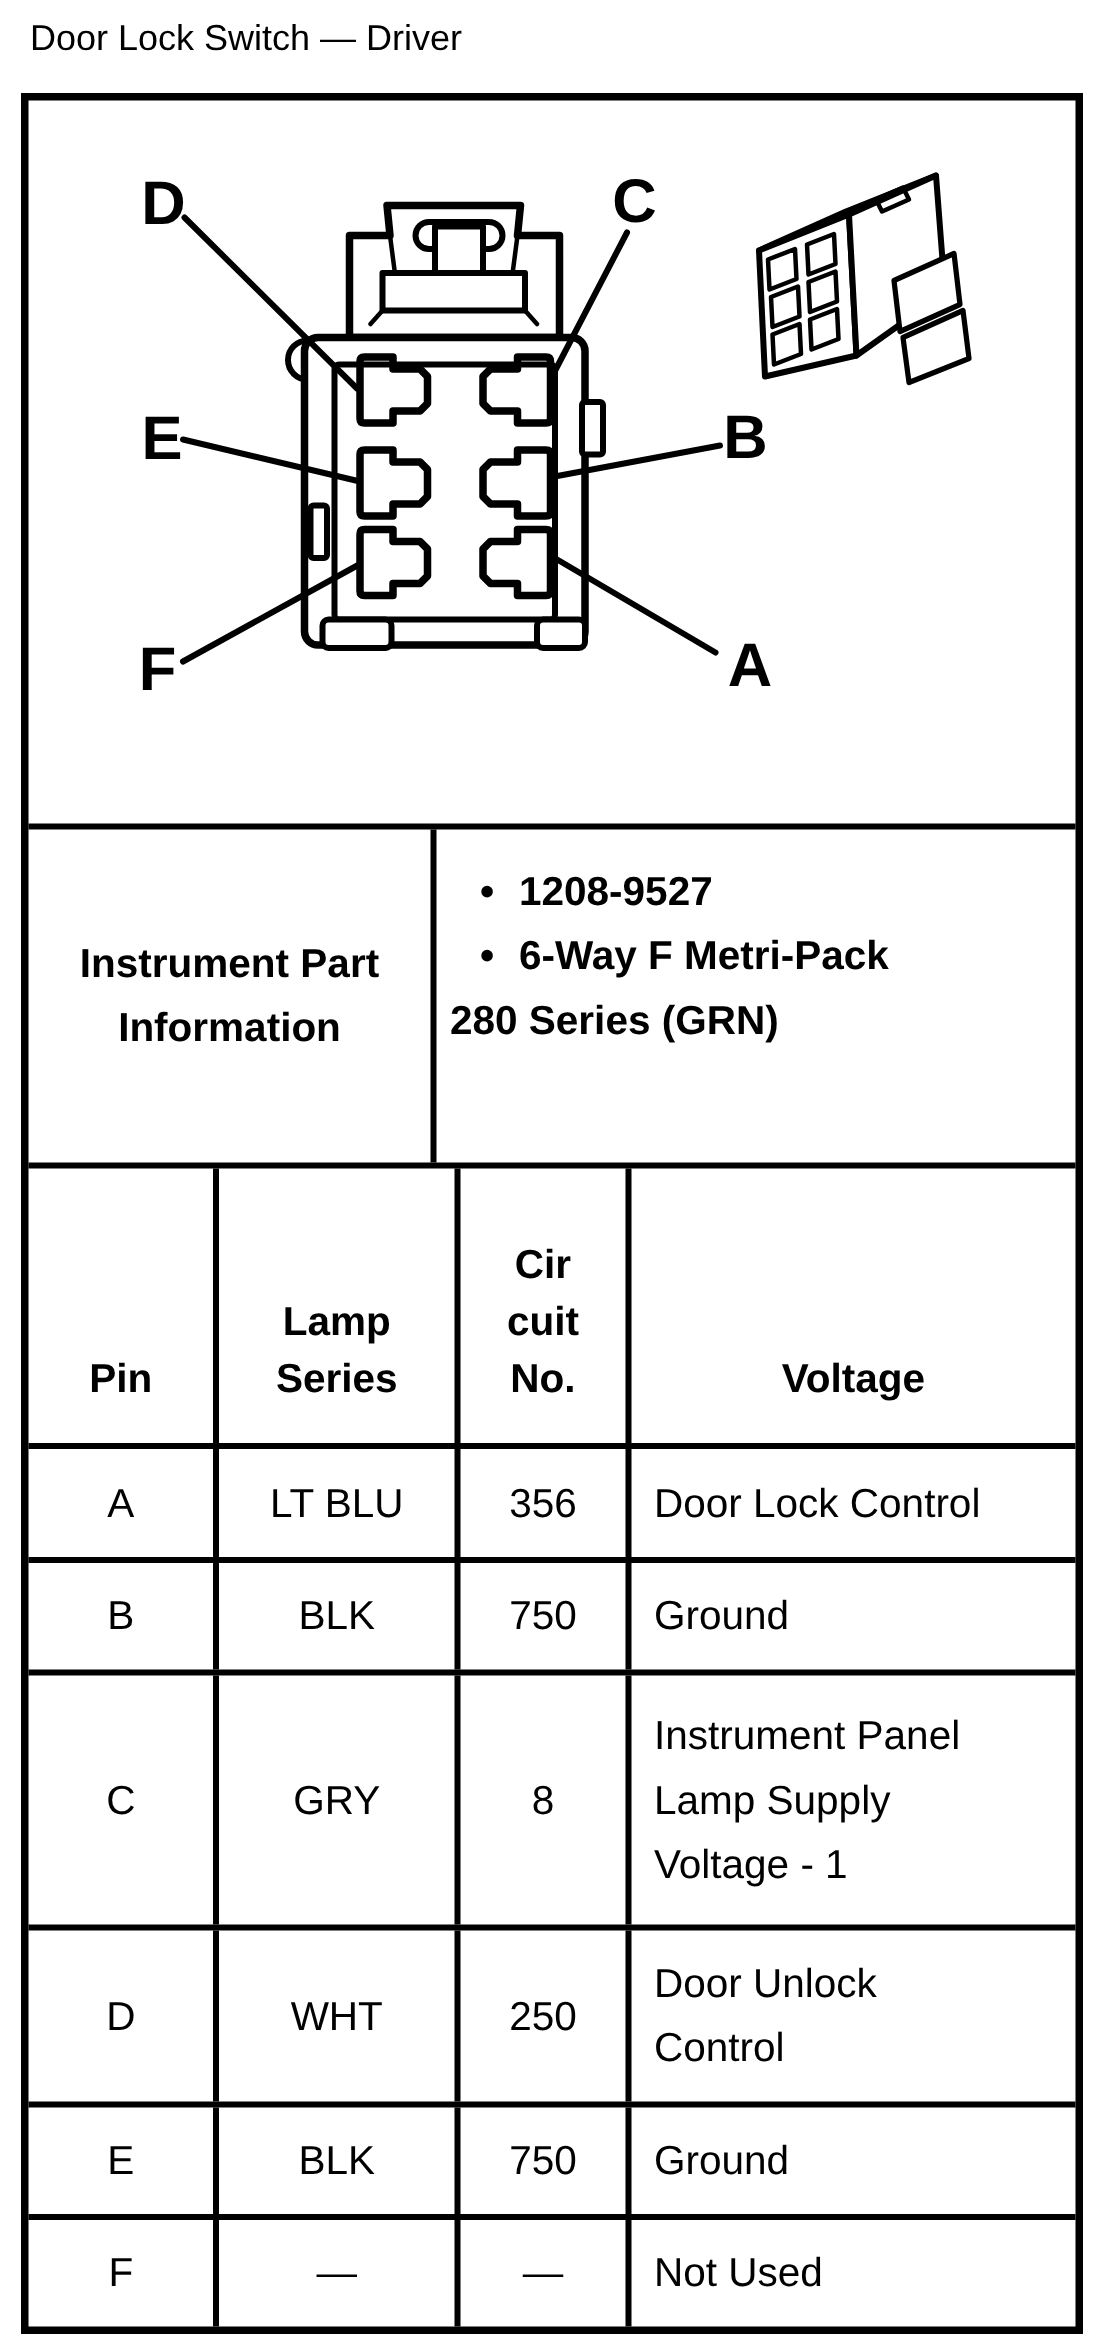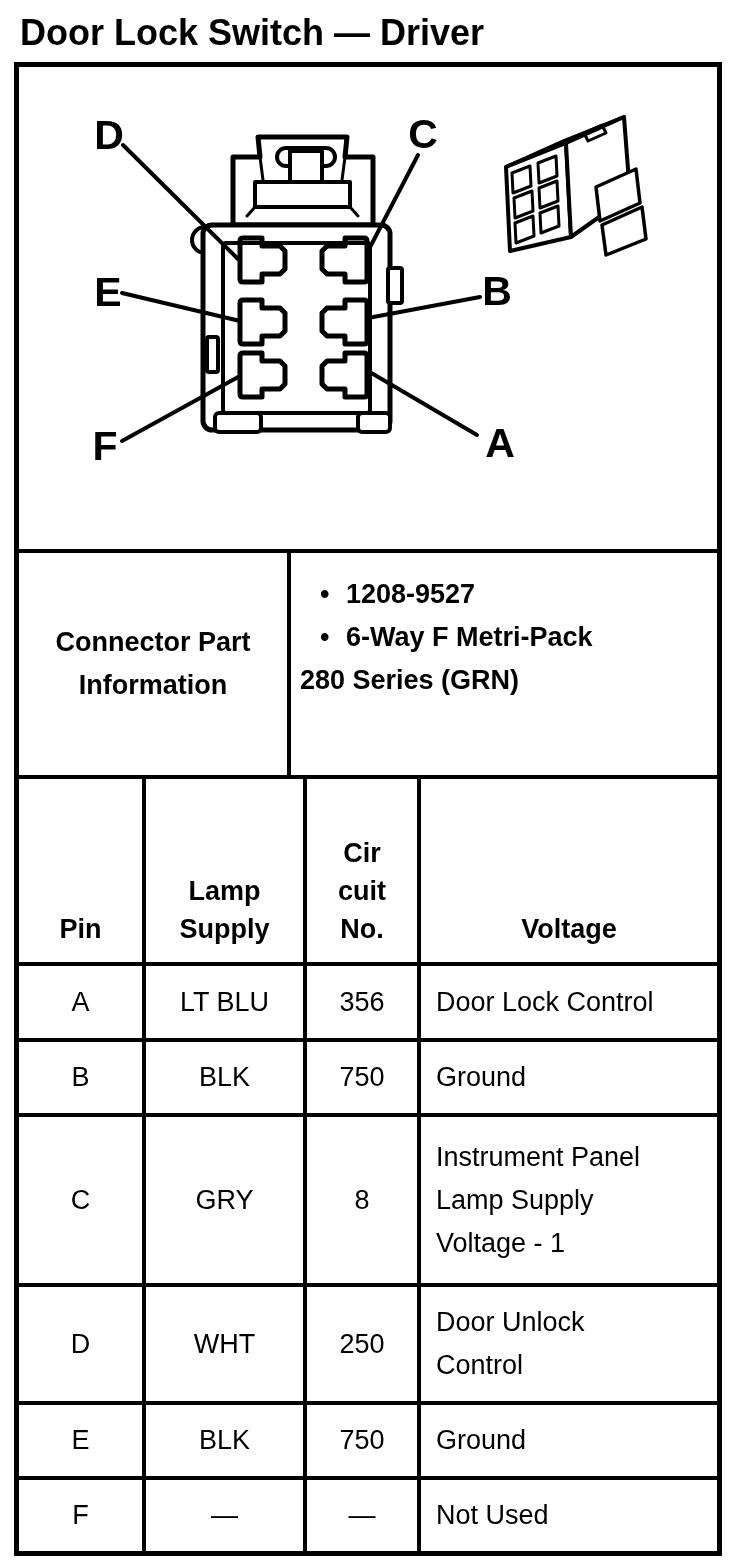--- a/index.html
+++ b/index.html
@@ -2,21 +2,21 @@
 <html><head>
 <meta charset="utf-8">
 <style>
   html,body{margin:0;padding:0;background:#fff;}
   body{
     width:736px;height:1564px;position:relative;overflow:hidden;
     font-family:"Liberation Sans",sans-serif;color:#000;
   }
   .page-title{
     position:absolute;left:20px;top:12px;
-    font-size:36px;font-weight:bold;letter-spacing:0;
+    font-size:24px;font-weight:normal;letter-spacing:0;
   }
   .sheet{
     position:absolute;left:14px;top:62px;width:708px;height:1494px;
     border:5px solid #000;box-sizing:border-box;background:#fff;
   }
   .diagram-area{
     width:698px;height:486px;border-bottom:4px solid #000;box-sizing:border-box;
     position:relative;
   }
   .diagram-area svg{display:block;}
@@ -28,21 +28,21 @@
   .cell:last-child{border-right:none;}
   .w1{width:127px}.w2{width:161px}.w3{width:114px}.w4{flex:1}
   .pw1{width:272px}.pw2{flex:1}
   .h-pi{height:226px}.h-hdr{height:187px}
   .h-a{height:76px}.h-b{height:75px}.h-c{height:170px}
   .h-d{height:118px}.h-e{height:75px}.h-f{height:71px;border-bottom:none}
   .c-center{align-items:center;justify-content:center;text-align:center;}
   .c-fn{align-items:center;justify-content:flex-start;
         padding-left:15px;padding-right:38px;line-height:43px;}
   .hdr{font-weight:bold;align-items:flex-end;justify-content:center;
-       text-align:center;padding-bottom:14px;line-height:38px;}
+       text-align:center;padding-bottom:24px;line-height:38px;}
   .hdr .ln{display:block;}
   .pi-left{font-weight:bold;align-items:center;justify-content:center;
            text-align:center;line-height:43px;padding:0 28px;}
   .pi-right{font-weight:bold;flex-direction:column;align-items:flex-start;
             padding:20px 10px 0 9px;line-height:43px;}
   .bullet-item{display:flex;padding-left:20px;}
   .bullet-glyph{width:26px;}
   svg text.pin-label{
     font-family:"Liberation Sans",sans-serif;font-weight:bold;
     font-size:41px;fill:#000;text-anchor:middle;
@@ -124,42 +124,42 @@
       <text class="pin-label" x="90" y="82">D</text>
       <text class="pin-label" x="404" y="81">C</text>
       <text class="pin-label" x="89" y="239">E</text>
       <text class="pin-label" x="478" y="238">B</text>
       <text class="pin-label" x="86" y="393">F</text>
       <text class="pin-label" x="481" y="390">A</text>
     </svg>
   </div>
 
   <div class="row h-pi">
-    <div class="cell pw1 pi-left">Connector Part Information</div>
+    <div class="cell pw1 pi-left">Instrument Part Information</div>
     <div class="cell pw2 pi-right">
       <div class="bullet-item">
         <span class="bullet-glyph">•</span>
         <span>1208-9527</span>
       </div>
       <div class="bullet-item">
         <span class="bullet-glyph">•</span>
         <span>6-Way F Metri-Pack</span>
       </div>
       <div>280 Series (GRN)</div>
     </div>
   </div>
 
   <div class="row h-hdr">
     <div class="cell w1 hdr">
       <span class="ln">Pin</span>
     </div>
     <div class="cell w2 hdr">
       <span>
         <span class="ln">Lamp</span>
-        <span class="ln">Supply</span>
+        <span class="ln">Series</span>
       </span>
     </div>
     <div class="cell w3 hdr">
       <span>
         <span class="ln">Cir</span>
         <span class="ln">cuit</span>
         <span class="ln">No.</span>
       </span>
     </div>
     <div class="cell w4 hdr">

